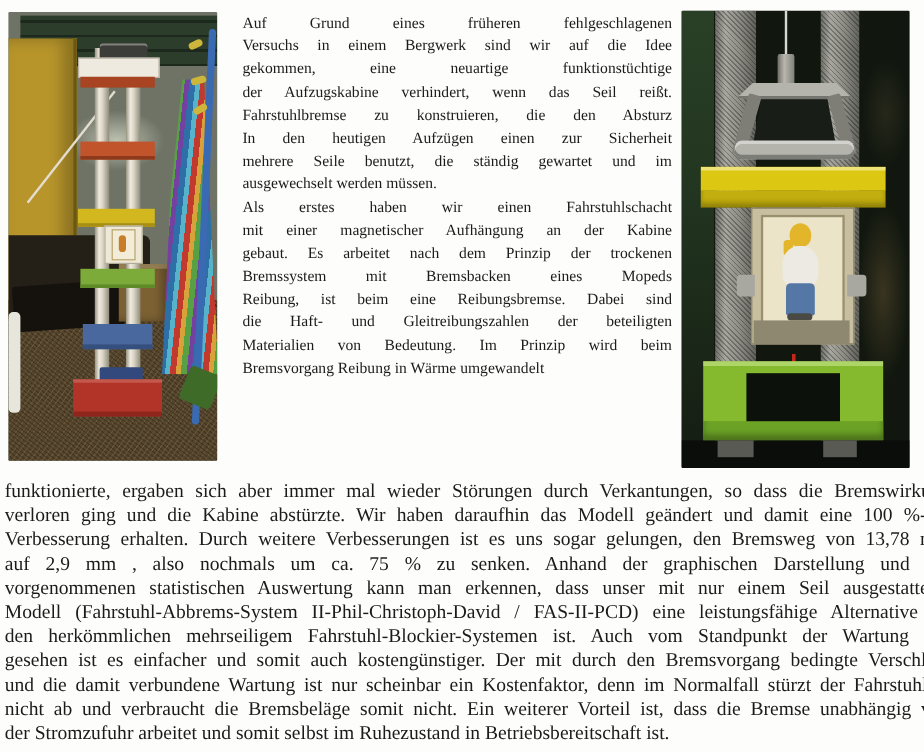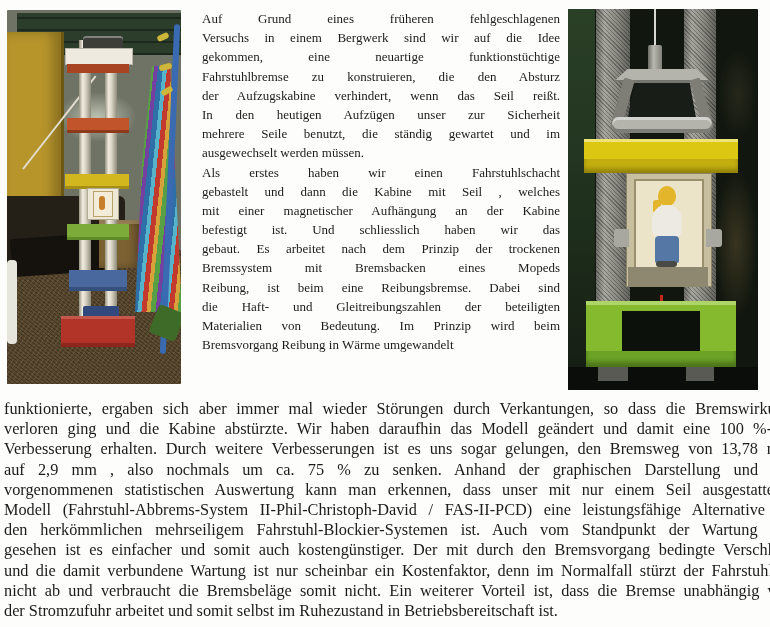--- a/index.html
+++ b/index.html
@@ -61,29 +61,27 @@
     <div style="left: 60px; top: 214px; width: 62px; height: 13px; border-bottom: 3px solid rgb(95, 138, 40); background: rgb(124, 171, 57);"></div>
     <div style="left: 62px; top: 260px; width: 58px; height: 17px; border-bottom: 4px solid rgb(53, 80, 126); background: rgb(73, 104, 158);"></div>
     <div style="left: 76px; top: 296px; width: 36px; height: 18px; border-radius: 2px; background: rgb(49, 73, 124);"></div>
     <div style="left: 54px; top: 306px; width: 74px; height: 27px; border-bottom: 4px solid rgb(142, 38, 29); box-shadow: rgba(255, 200, 190, 0.25) 0px 3px 0px inset; background: rgb(178, 51, 39);"></div>
   </div>
 
   <div class="column">
       <div class="tline just">Auf Grund eines früheren fehlgeschlagenen</div>
       <div class="tline just">Versuchs in einem Bergwerk sind wir auf die Idee</div>
       <div class="tline just">gekommen, eine neuartige funktionstüchtige</div>
+      <div class="tline just">der Aufzugskabine verhindert, wenn das Seil reißt.</div>
       <div class="tline just">Fahrstuhlbremse zu konstruieren, die den Absturz</div>
-      <div class="tline just">der Aufzugskabine verhindert, wenn das Seil reißt.</div>
-      <div class="tline just">In den heutigen Aufzügen unser zur Sicherheit</div>
+      <div class="tline just">In den heutigen Aufzügen einen zur Sicherheit</div>
       <div class="tline just">mehrere Seile benutzt, die ständig gewartet und im</div>
       <div class="tline flush">ausgewechselt werden müssen.</div>
       <div class="tline just">Als erstes haben wir einen Fahrstuhlschacht</div>
-      <div class="tline just">gebastelt und dann die Kabine mit Seil , welches</div>
       <div class="tline just">mit einer magnetischer Aufhängung an der Kabine</div>
-      <div class="tline just">befestigt ist. Und schliesslich haben wir das</div>
       <div class="tline just">gebaut. Es arbeitet nach dem Prinzip der trockenen</div>
       <div class="tline just">Bremssystem mit Bremsbacken eines Mopeds</div>
       <div class="tline just">Reibung, ist beim eine Reibungsbremse. Dabei sind</div>
       <div class="tline just">die Haft- und Gleitreibungszahlen der beteiligten</div>
       <div class="tline just">Materialien von Bedeutung. Im Prinzip wird beim</div>
       <div class="tline flush">Bremsvorgang Reibung in Wärme umgewandelt</div>
     </div>
 
   <div class="photo photo-right" style="background: rgb(17, 23, 15);">
     <div style="left:0;top:0;width:27px;height:381px;background:linear-gradient(180deg,#2a4026 0,#223520 40%,#141c12 100%);"></div>

